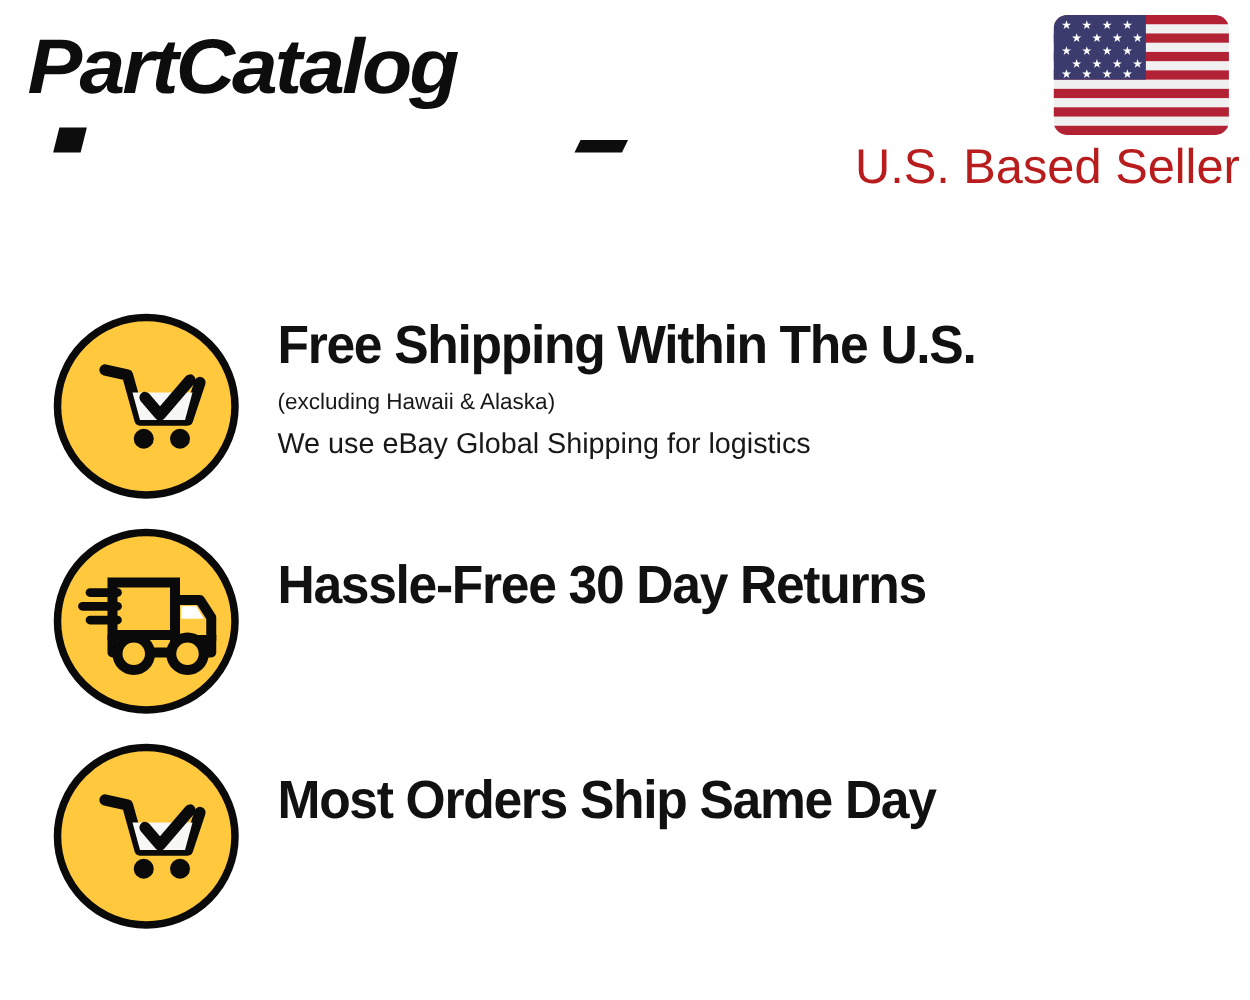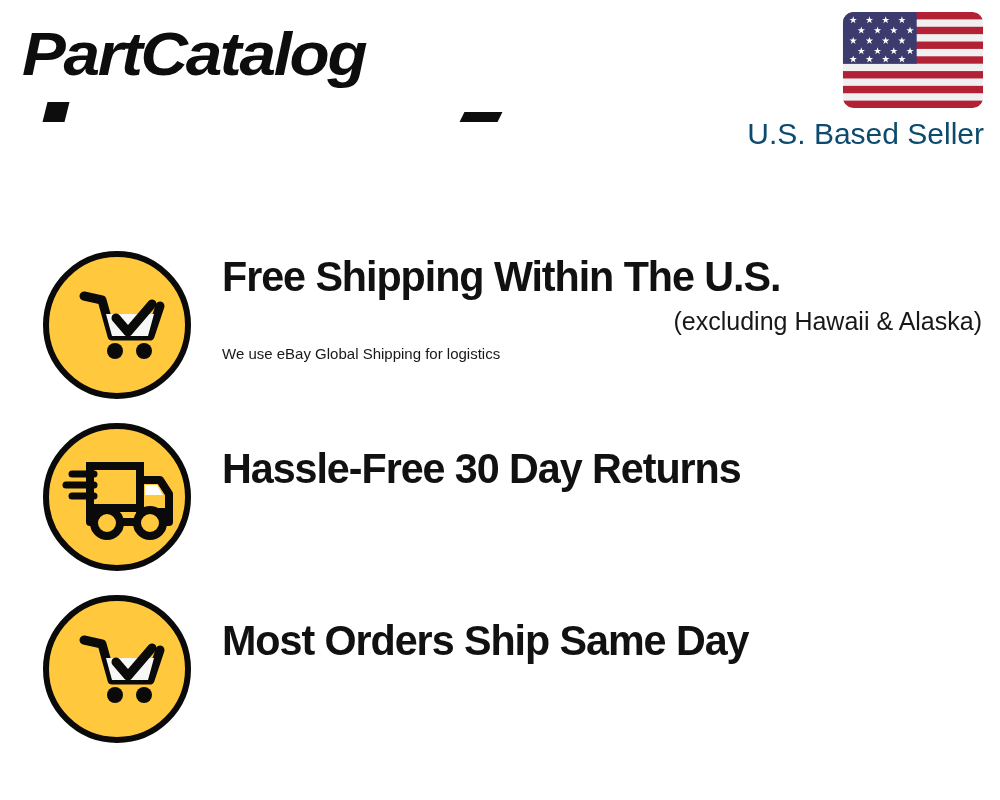--- a/index.html
+++ b/index.html
@@ -92,23 +92,23 @@
     margin-right: 0;
     width: 142px;
     height: 96px;
     border-radius: 11px;
   }
   #us-seller-label {
     display: block;
     margin-top: 7px;
     font-family: "Liberation Sans", sans-serif;
     font-weight: normal;
-    font-size: 30px;
+    font-size: 39px;
     line-height: 38px;
-    color: #0c4a6e;
+    color: #b91c1c;
     white-space: nowrap;
   }
 
   
   #features {
     position: absolute;
     left: 0;
     top: 232px;
     width: 1000px;
   }
@@ -144,41 +144,40 @@
     letter-spacing: -1.1px;
     color: #111111;
     white-space: nowrap;
     transform: scaleX(0.96);
     transform-origin: left center;
   }
   .feature-note {
     margin-top: 4px;
     font-family: "Liberation Sans", sans-serif;
     font-weight: normal;
-    font-size: 25px;
+    font-size: 18px;
     line-height: 30px;
     color: #181818;
     white-space: nowrap;
-    text-align: right;
   }
   .feature-subtitle {
     margin-top: 12px;
     font-family: "Liberation Sans", sans-serif;
     font-weight: bold;
     font-size: 22px;
     line-height: 28px;
     letter-spacing: -0.2px;
     color: #111111;
     white-space: nowrap;
   }
   .feature-desc {
     margin-top: 3px;
     font-family: "Liberation Sans", sans-serif;
     font-weight: normal;
-    font-size: 15px;
+    font-size: 23px;
     line-height: 30px;
     color: #181818;
     white-space: nowrap;
   }
 </style>
 </head>
 <body>
 
 <div id="header">
 

